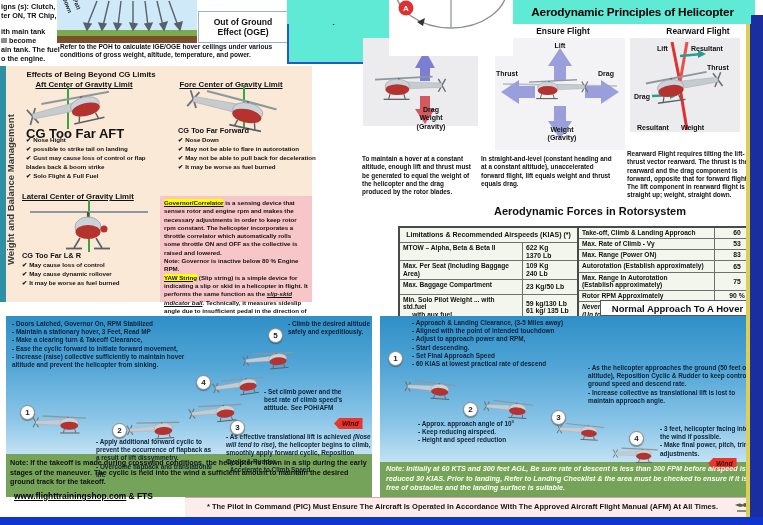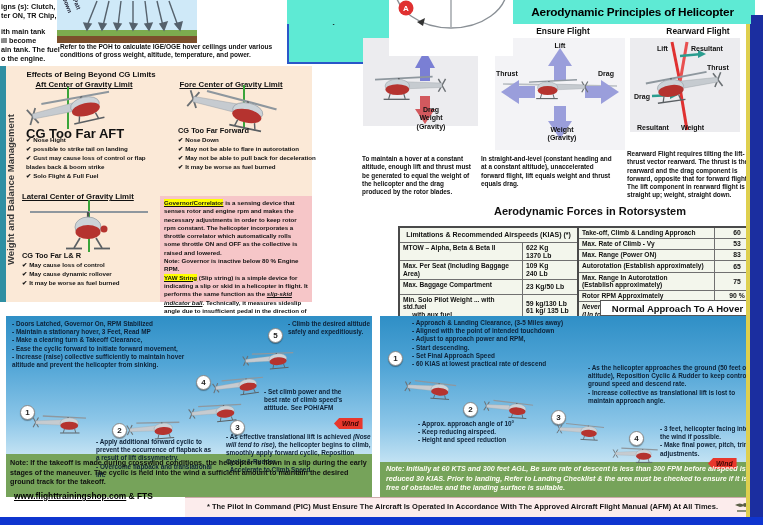--- a/index.html
+++ b/index.html
@@ -122,20 +122,24 @@
         <line x1="100" y1="1" x2="106" y2="26"></line>
           <polygon points="107,30 103,24 110,22"></polygon>
         <line x1="112" y1="1" x2="121" y2="26"></line>
           <polygon points="123,30 118,24 125,22"></polygon>
       </g>
     </svg>
     <div class="abs" style="left:2px;top:2px;transform:rotate(68deg);font-weight:bold;font-size:6px;color:#223;">Down</div>
     <div class="abs" style="left:14px;top:1px;transform:rotate(68deg);font-weight:bold;font-size:6px;color:#223;">Patt</div>
   </div>
 
+  <div class="abs oge-box">
+    <div>Out of Ground</div>
+    <div>Effect (OGE)</div>
+  </div>
   <div class="abs b" style="left:60px;top:43px;width:230px;font-size:6.6px;line-height:8.4px;">Refer to the POH to calculate IGE/OGE hover ceilings under various conditions of gross weight, altitude, temperature, and power.</div>
 
   <div class="abs cyan vib-box">
     <div class="abs" style="left:4px;top:1px;width:90px;font-weight:bold;font-size:6.4px;line-height:8.2px;">
       <span class="u">and vibration,</span><span> depending upon the design</span>
       <div>of the rotor system.</div>
     </div>
   </div>
 
   <div class="abs cyan" style="left:287px;top:0;width:468px;height:24px;z-index:0;"></div>

